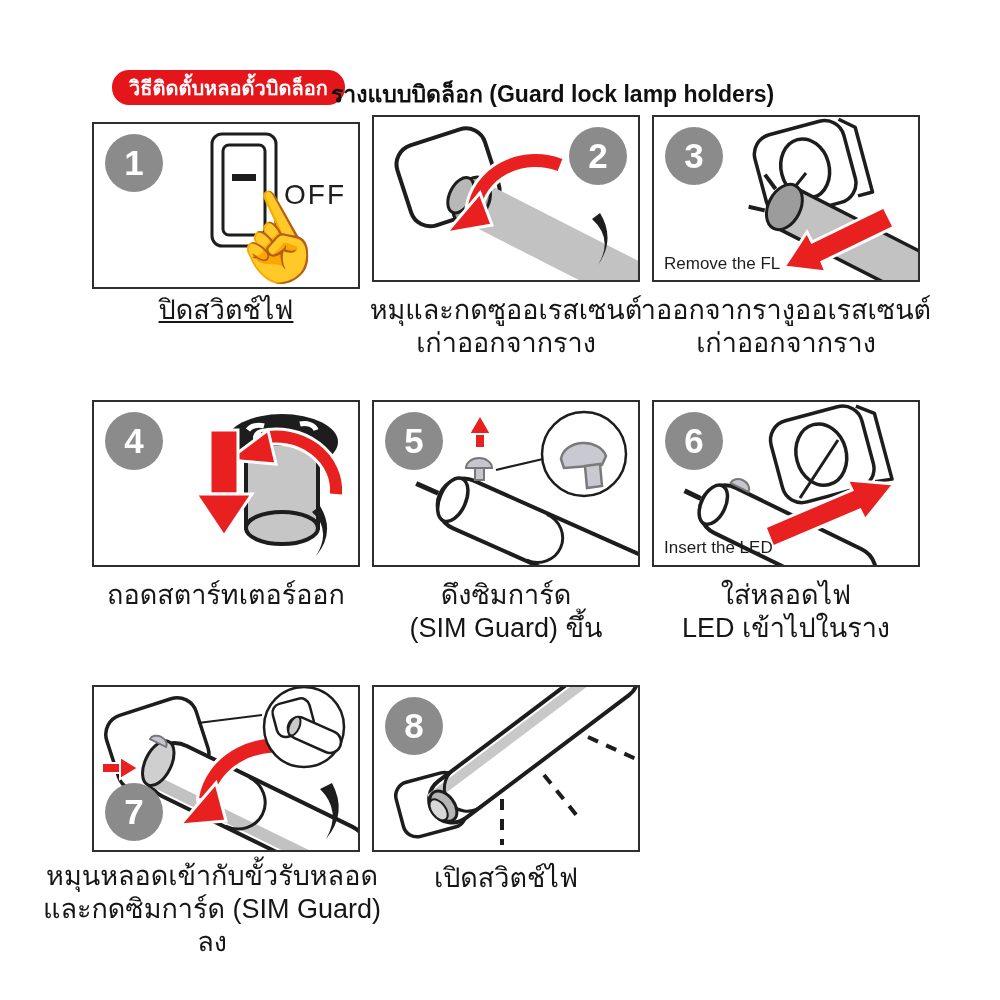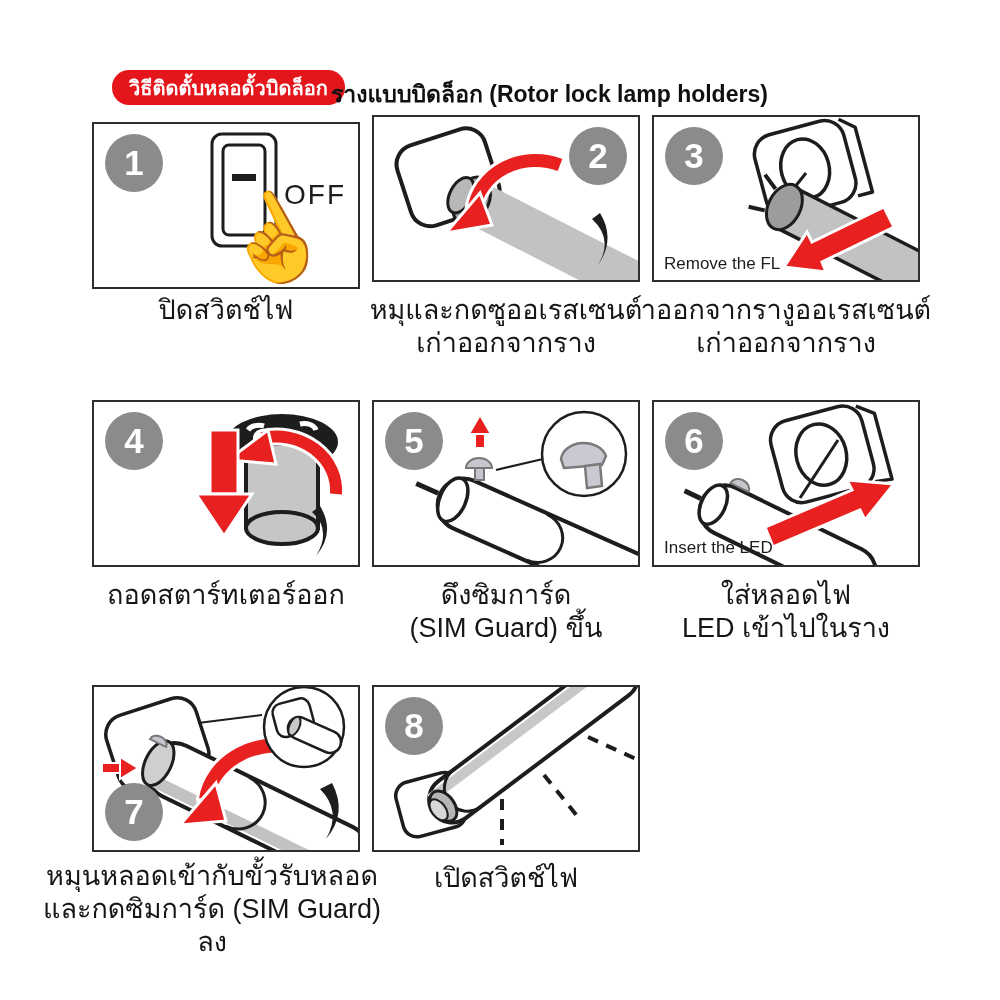--- a/index.html
+++ b/index.html
@@ -17,21 +17,21 @@
   .inlbl{font-size:17px;fill:#1d1d1d;}
 </style>
 </head>
 <body>
 
 <div class="canvas">
 
   <div class="badge">
     <span>วิธีติดตั้บหลอดั้วบิดล็อก</span>
   </div>
-  <div class="title">รางแบบบิดล็อก (Rotor lock lamp holders)</div>
+  <div class="title">รางแบบบิดล็อก (Guard lock lamp holders)</div>
 
   <div class="box" style="left:92px;top:122px;">
     <svg viewBox="0 0 264 163">
       <g fill="#fff" stroke="#1d1d1d" stroke-width="3">
         <rect x="118" y="10" width="64" height="112" rx="10"></rect>
         <rect x="129" y="21" width="42" height="90" rx="6"></rect>
       </g>
       <rect x="138" y="50" width="24" height="7" fill="#1d1d1d"></rect>
       <text x="190" y="80" font-size="28" letter-spacing="2" fill="#1d1d1d">OFF</text>
       <text x="128" y="152" font-size="84" fill="#1d1d1d" transform="rotate(-28 165 120)">☝</text>
@@ -199,21 +199,21 @@
       </g>
       <g stroke="#1d1d1d" stroke-width="4" stroke-dasharray="11 9">
         <line x1="128" y1="112" x2="128" y2="158"></line>
         <line x1="170" y1="88" x2="204" y2="130"></line>
         <line x1="214" y1="50" x2="262" y2="72"></line>
       </g>
     </svg>
     <div class="num tl">8</div>
   </div>
 
-  <div class="caption" style="left:46px;top:294px;">
+  <div class="caption" style="left:46px;top:294px;text-decoration:underline;">
     <span>ปิดสวิตช์ไฟ</span>
   </div>
   <div class="caption" style="left:326px;top:294px;">
     <span>หมุและกดซูออเรสเซนต์</span><br>
     <span>เก่าออกจากราง</span>
   </div>
   <div class="caption" style="left:606px;top:294px;">
     <span>าออกจากรางูออเรสเซนต์</span><br>
     <span>เก่าออกจากราง</span>
   </div>

